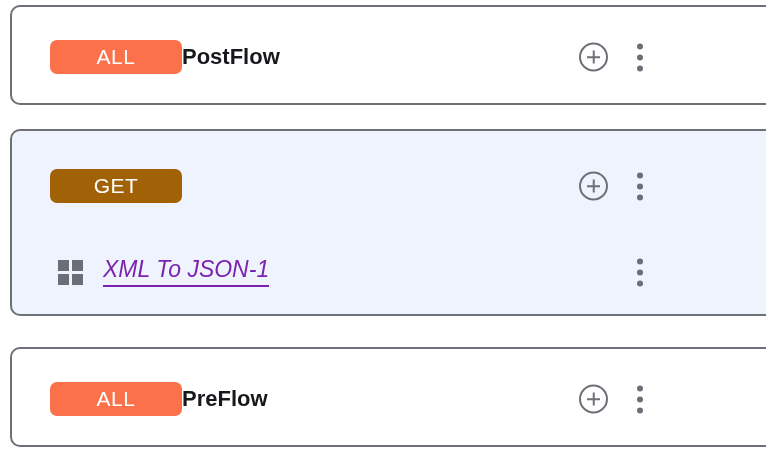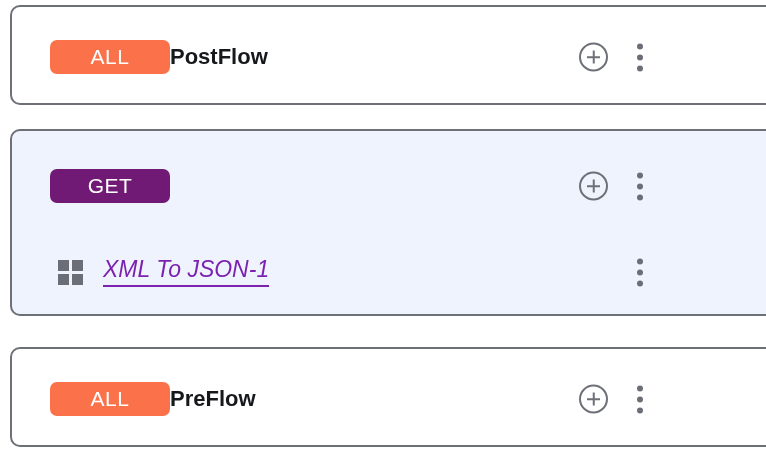--- a/index.html
+++ b/index.html
@@ -42,21 +42,21 @@
     display: flex;
     align-items: center;
     height: 56px;
     padding: 0 0 0 38px;
     box-sizing: border-box;
   }
 
   
   .badge {
     flex: 0 0 auto;
-    width: 120px;
+    width: 132px;
     height: 34px;
     border-radius: 7px;
     color: #ffffff;
     font-size: 21px;
     line-height: 34px;
     text-align: center;
     letter-spacing: 0.5px;
     user-select: none;
   }
 
@@ -183,21 +183,21 @@
           <span></span>
           <span></span>
         </div>
       </div>
     </div>
   </div>
 
   <div class="flow-card selected" style="top:129px;height:187px;">
 
     <div class="flow-row" style="height:110px;">
-      <div class="badge" style="background:#701a75;">GET</div>
+      <div class="badge" style="background:#a16207;">GET</div>
       <div class="row-actions">
         <div class="icon-add"></div>
         <div class="icon-kebab">
           <span></span>
           <span></span>
           <span></span>
         </div>
       </div>
     </div>
 

